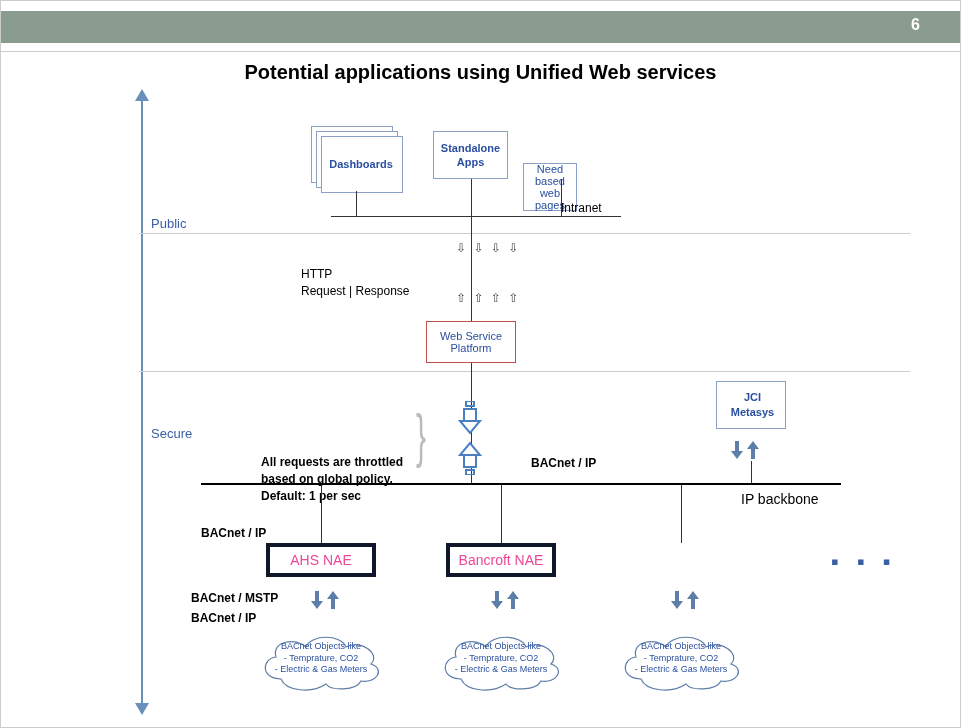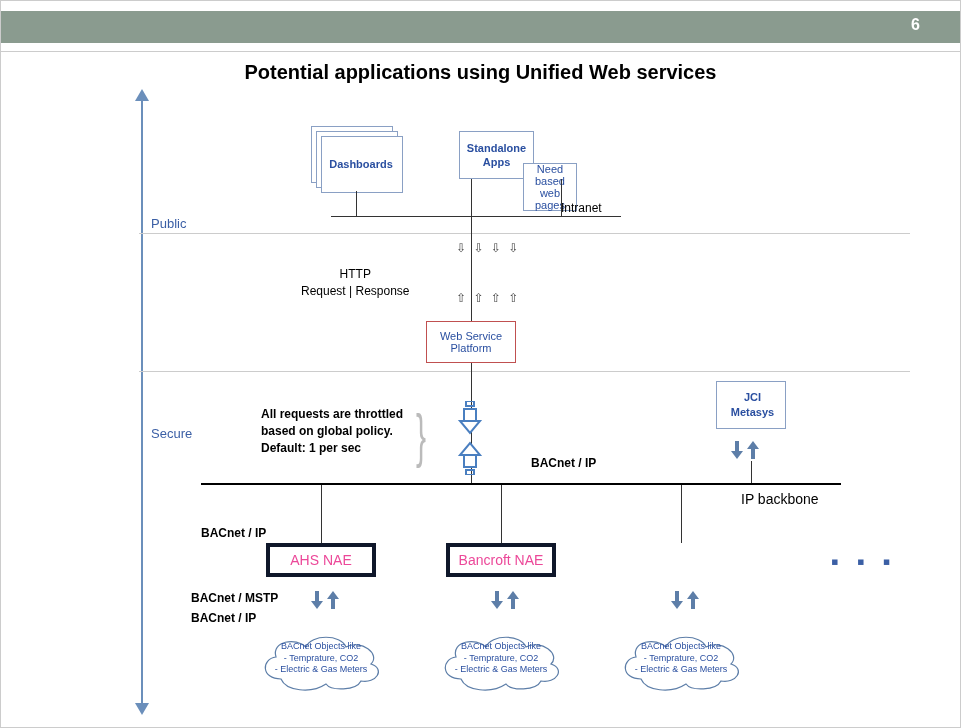--- a/index.html
+++ b/index.html
@@ -14,21 +14,21 @@
   .varrow{position:absolute;left:140px;top:95px;bottom:20px;width:0;border-left:2px solid #6b8fbb;}
   .varrow-up{position:absolute;left:134px;top:88px;width:0;height:0;border-left:7px solid transparent;border-right:7px solid transparent;border-bottom:12px solid #6b8fbb;}
   .varrow-dn{position:absolute;left:134px;bottom:12px;width:0;height:0;border-left:7px solid transparent;border-right:7px solid transparent;border-top:12px solid #6b8fbb;}
   .vlabel-public{position:absolute;left:150px;top:215px;color:#3b5fa5;font-size:13px;}
   .vlabel-secure{position:absolute;left:150px;top:425px;color:#3b5fa5;font-size:13px;}
   
   .dashboards{position:absolute;top:125px;left:310px;}
   .stack{position:absolute;width:80px;height:55px;border:1px solid #8aa0c4;background:#fff;}
   .stack-text{position:absolute;width:80px;height:55px;display:flex;align-items:center;justify-content:center;font-size:11px;font-weight:bold;color:#2a4fa0;}
   .box{border:1px solid #8aa0c4;background:#fff;color:#2a4fa0;font-size:11px;font-weight:bold;text-align:center;display:flex;align-items:center;justify-content:center;padding:4px;box-sizing:border-box;position:absolute;}
-  .standalone-box{top:130px;left:432px;width:75px;height:48px;line-height:1.3;margin-left:26px;}
+  .standalone-box{top:130px;left:432px;width:75px;height:48px;line-height:1.3;}
   .needbased-box{top:130px;left:522px;width:54px;height:48px;font-weight:normal;margin-top:32px;}
   .intranet-label{position:absolute;top:200px;left:560px;font-size:12px;}
   
   .hline{position:absolute;background:#333;height:1px;}
   .vline{position:absolute;background:#333;width:1px;}
   .intranet-line{top:215px;left:330px;width:290px;}
   .dash-conn{left:355px;top:190px;height:25px;}
   .stand-conn{left:470px;top:178px;height:37px;}
   .need-conn{left:560px;top:178px;height:37px;}
   .intranet-drop{left:470px;top:215px;height:50px;}
@@ -108,30 +108,30 @@
   <div class="box standalone-box">Standalone Apps</div>
   <div class="box needbased-box">Need based web pages</div>
   <div class="intranet-label">Intranet</div>
 
   <div class="hline intranet-line"></div>
   <div class="vline dash-conn"></div>
   <div class="vline stand-conn"></div>
   <div class="vline need-conn"></div>
   <div class="vline intranet-drop"></div>
 
-  <div class="http-label" style="white-space:pre-line;text-align:center;">HTTP
+  <div class="http-label" style="white-space:pre-line;">HTTP
 Request | Response</div>
   <div class="tiny-arrows tiny-arrows-dn">⇩ ⇩ ⇩ ⇩</div>
   <div class="tiny-arrows tiny-arrows-up">⇧ ⇧ ⇧ ⇧</div>
   <div class="vline http-drop"></div>
 
   <div class="box wsp-box">Web Service Platform</div>
 
   <div class="brace">}</div>
-  <div class="throttle" style="white-space:pre-line;">All requests are throttled based on global policy.
+  <div class="throttle" style="white-space:pre-line;margin-top:48px;">All requests are throttled based on global policy.
 Default:  1 per sec</div>
 
   <div class="vline wsp-drop"></div>
   <div class="big-dn">
     <svg width="28" height="34">
         <rect x="10" y="0" width="8" height="5" fill="none" stroke="#4a7fc0" stroke-width="2"></rect>
         <rect x="8" y="8" width="12" height="12" fill="#fff" stroke="#4a7fc0" stroke-width="2"></rect>
         <polygon points="4,20 24,20 14,32" fill="#fff" stroke="#4a7fc0" stroke-width="2"></polygon>
       </svg>
   </div>

